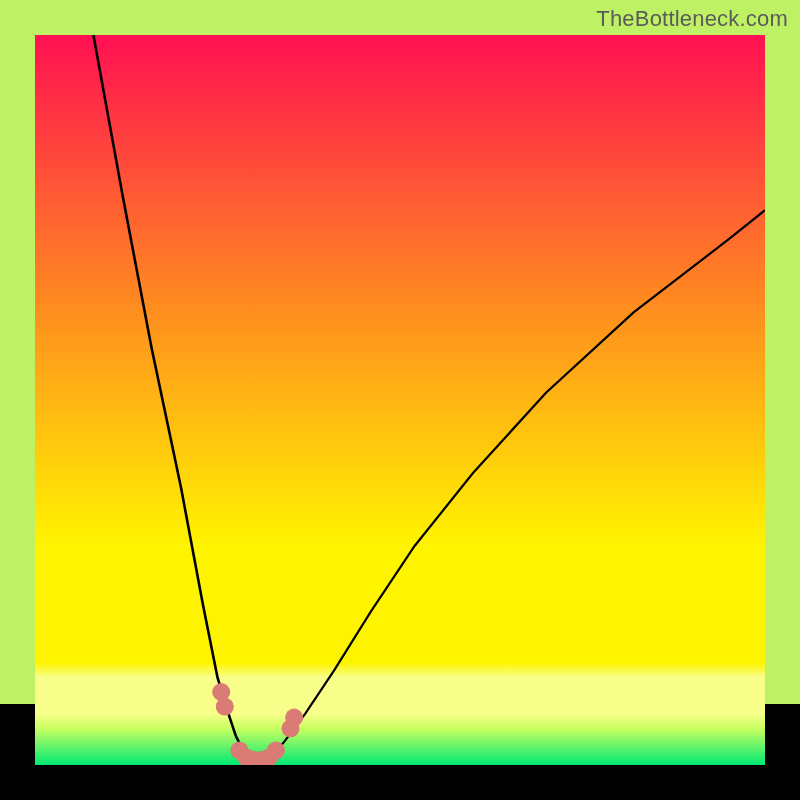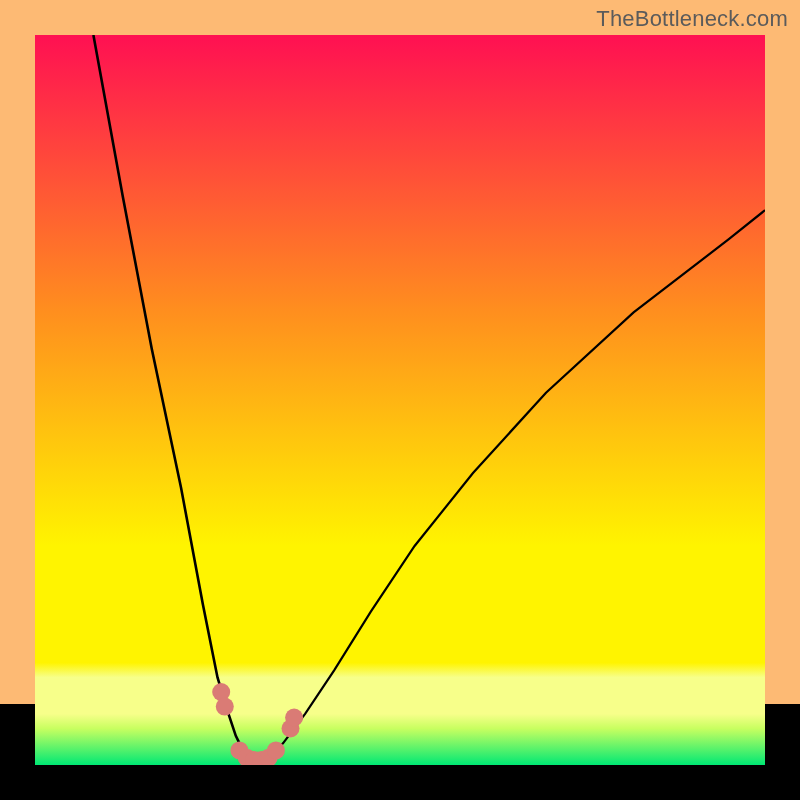--- a/index.html
+++ b/index.html
@@ -10,21 +10,21 @@
     background: #000;
     overflow: hidden;
     font-family: Arial, Helvetica, sans-serif;
   }
   .frame {
     position: absolute;
     left: 0;
     top: 0;
     width: 800px;
     height: 704px;
-    background: #fdba74;
+    background: #bef264;
   }
   .plot-area {
     position: absolute;
     left: 35px;
     top: 35px;
     width: 730px;
     height: 730px;
     overflow: hidden;
   }
   .gradient {

